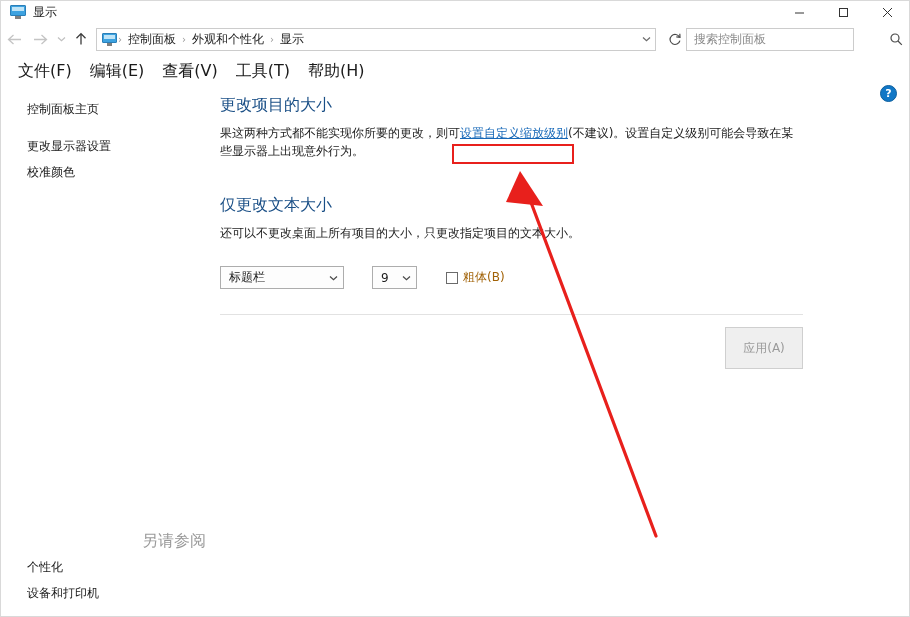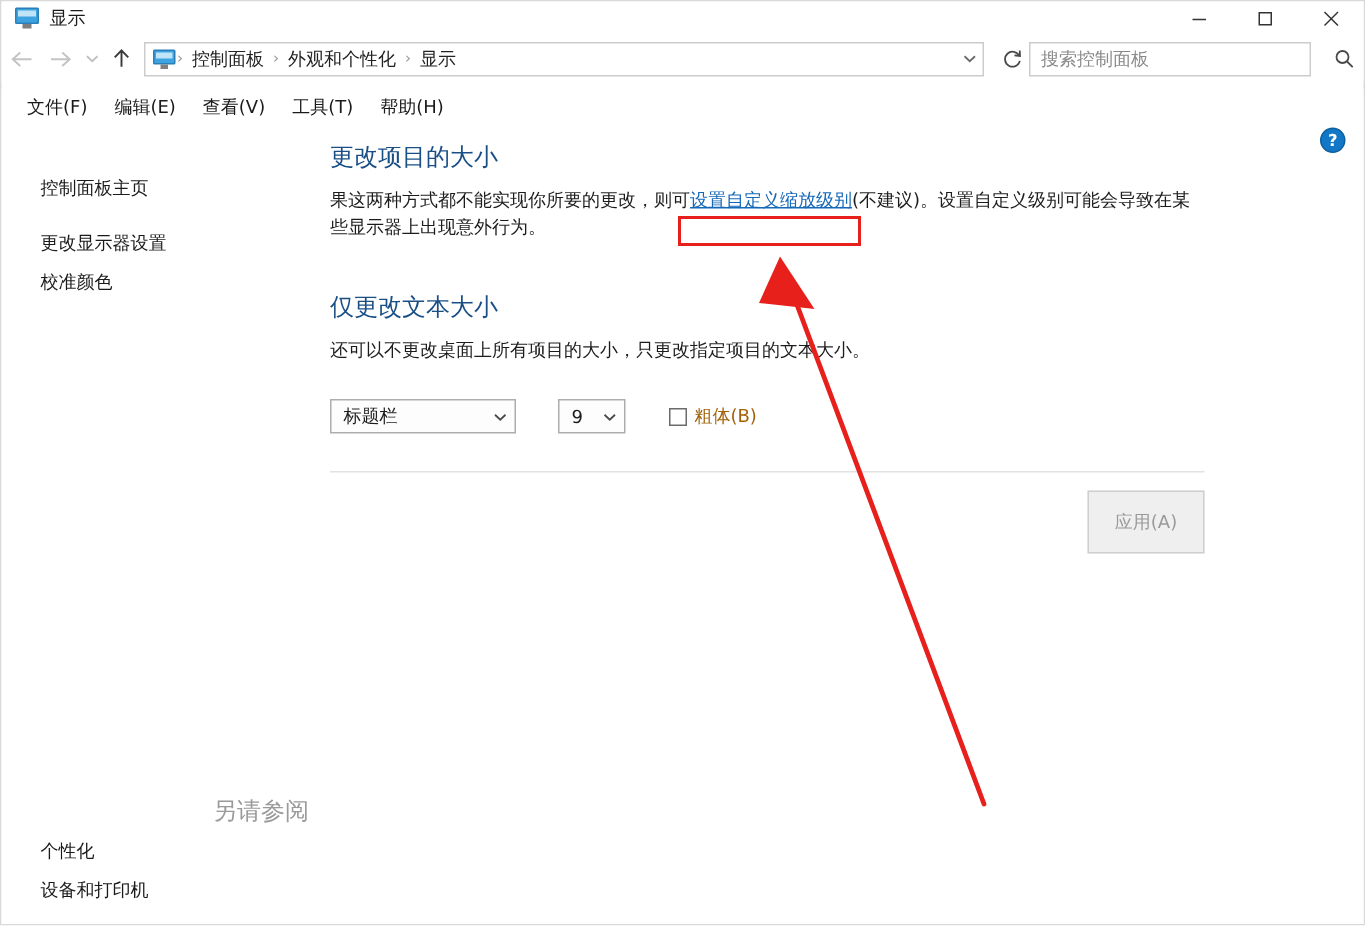--- a/index.html
+++ b/index.html
@@ -101,21 +101,21 @@
   }
   .addr-chev {
     width: 18px; height: 21px; display: flex; align-items: center;
     justify-content: center; color: #6b6b6b; font-size: 9px;
   }
   .refresh {
     width: 22px; height: 26px; display: flex; align-items: center;
     justify-content: center; color: #4a4a4a; font-size: 13px;
   }
   .searchbox {
-    width: 188px; height: 23px; margin-right: 9px;
+    width: 168px; height: 23px; margin-right: 9px;
     border: 1px solid #cccccc; background: #fff;
     display: flex; align-items: center; position: relative; gap: 45px;
   }
   .search-input {
     border: none; outline: none; flex: 1; height: 21px;
     font-size: 12px; padding-left: 7px; color: #222;
     font-family: "DejaVu Sans", "Liberation Sans", sans-serif;
     background: transparent;
   }
   .search-input::placeholder { color: #8a8a8a; }
@@ -124,32 +124,32 @@
     justify-content: center; color: #4a4a4a;
   }
 
   
   .menubar {
     position: absolute; top: 58px; left: 0; right: 0; height: 24px;
     display: flex; align-items: center; padding-left: 8px;
     background: #ffffff;
   }
   .menu-item {
-    font-size: 12px; color: #1a1a1a; padding: 3px 9px; line-height: 16px;
+    font-size: 16px; color: #1a1a1a; padding: 3px 9px; line-height: 16px;
   }
 
   
   .content {
     position: absolute; top: 82px; left: 0; right: 0; bottom: 0;
     background: #ffffff;
   }
 
   
   .sidebar {
-    position: absolute; left: 0; top: 16px; width: 205px; bottom: 0;
+    position: absolute; left: 0; top: 0; width: 205px; bottom: 0;
     padding-top: 13px;
   }
   .side-link {
     font-size: 12px; color: #1a1a1a; padding: 5px 0 5px 26px;
     line-height: 16px; white-space: nowrap;
   }
   .side-gap { height: 11px; }
   .side-bottom {
     position: absolute; left: 0; bottom: 10px; width: 205px;
   }

